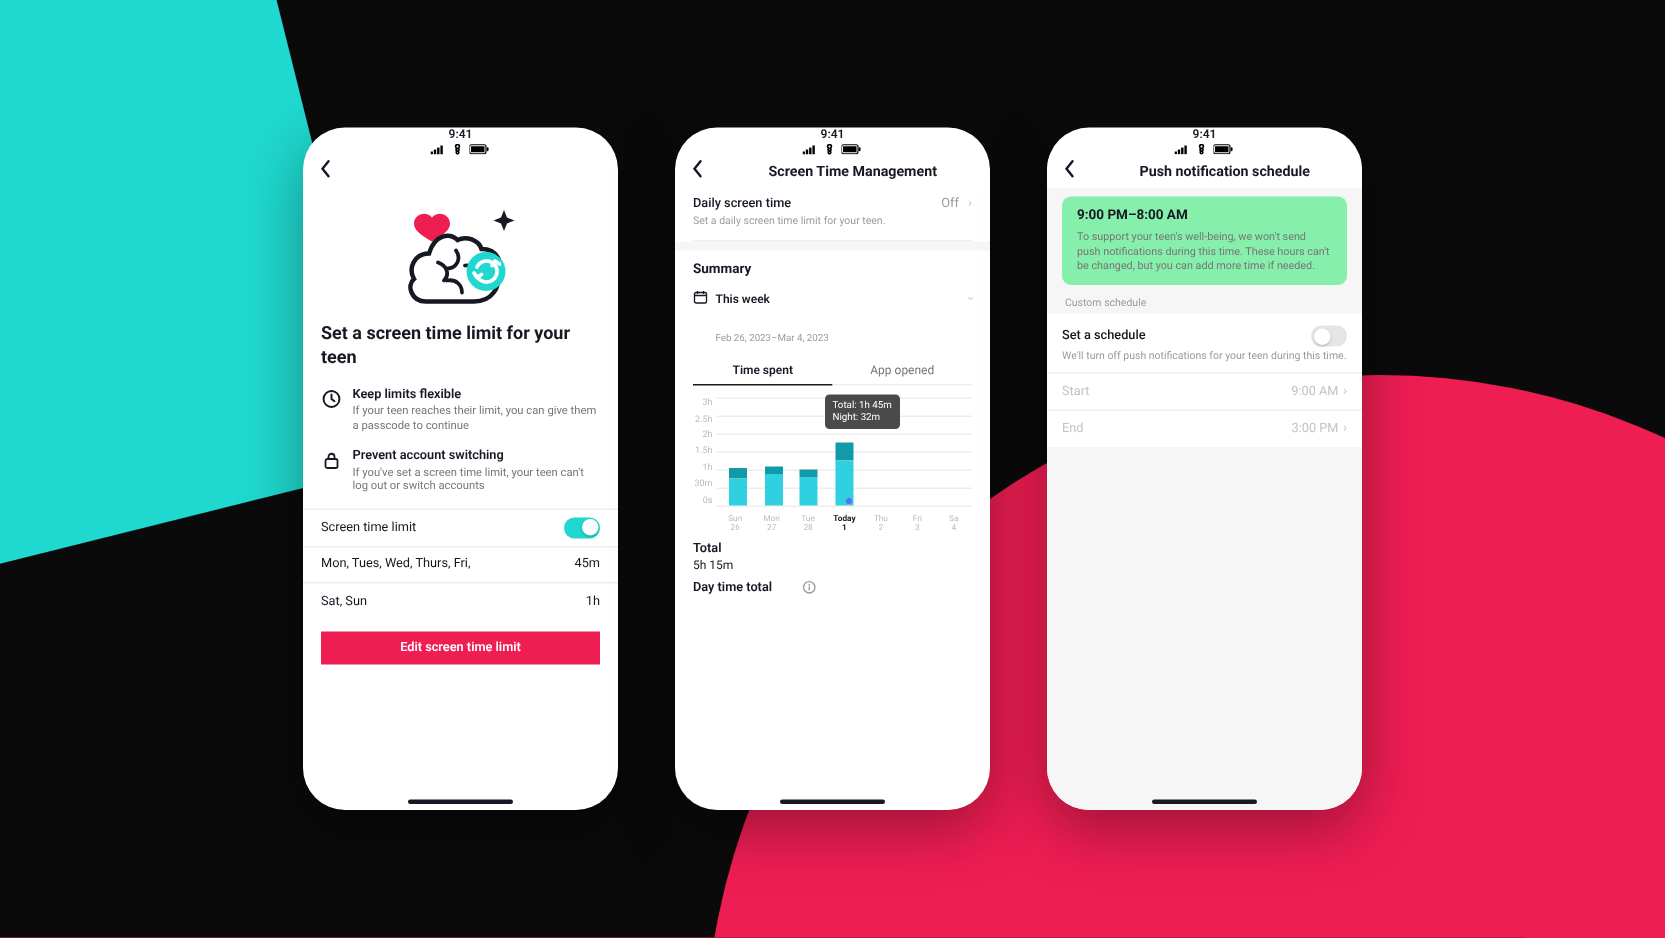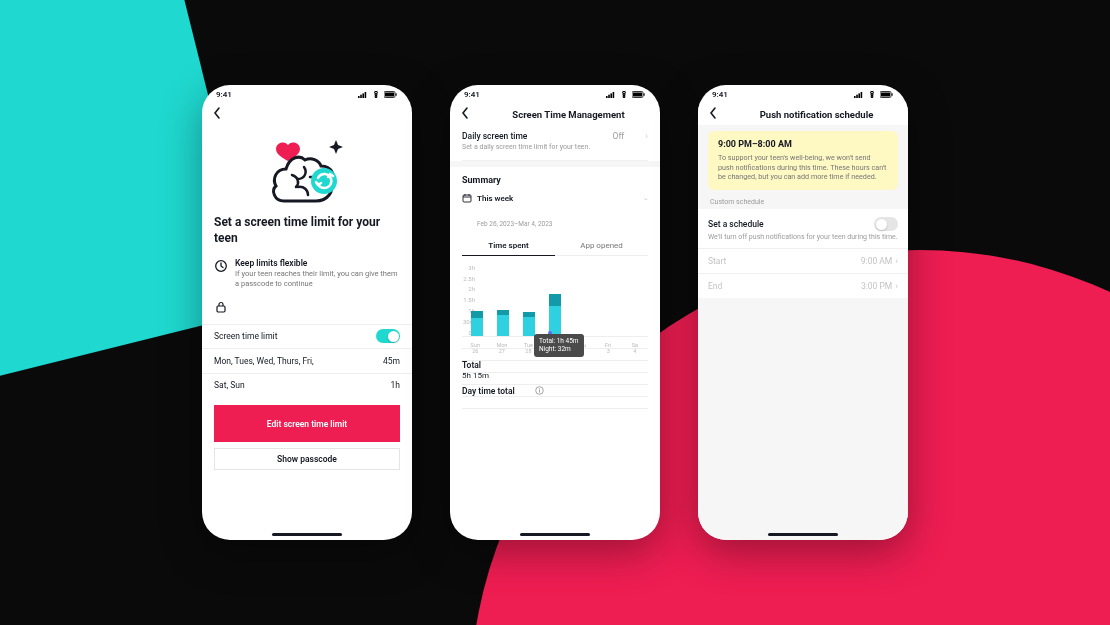--- a/index.html
+++ b/index.html
@@ -52,20 +52,21 @@
     color: #161823;
   }
   .status-bar {
     height: 18px;
     display: flex;
     align-items: center;
     justify-content: space-between;
     padding: 0 14px;
     font-size: 8px;
     font-weight: 600;
+    flex-direction: column;
   }
   .status-right { display: flex; gap: 3px; align-items: center; }
   .signal-icon, .wifi-icon, .battery-icon { display: inline-block; }
   .signal-icon svg, .wifi-icon svg, .battery-icon svg { display:block; }
   .nav-header {
     display: flex;
     align-items: center;
     justify-content: center;
     position: relative;
     height: 22px;
@@ -132,52 +133,52 @@
   .toggle::after {
     content:""; position:absolute; right:1.5px; top:1.5px;
     width:11px; height:11px; border-radius:50%; background:#fff;
     box-shadow: 0 1px 2px rgba(0,0,0,.2);
   }
   .toggle.off { background: #e5e5e5; }
   .toggle.off::after { right: auto; left: 1.5px; }
 
   .btn-primary {
     background: #ee1d52; color: #fff; font-weight: 600;
-    height: 37px; display:flex; align-items:center; justify-content:center;
+    height: 22px; display:flex; align-items:center; justify-content:center;
     font-size: 8.5px; margin-top: 10px; cursor: pointer;
   }
   .btn-secondary {
     background: #fff; color: #161823; font-weight: 600;
     height: 22px; display:flex; align-items:center; justify-content:center;
     font-size: 8.5px; margin-top: 6px; border: 0.5px solid #e5e5e5; cursor: pointer;
   }
 
   
   .setting-row { padding: 6px 0 8px; border-bottom: 0.5px solid #f0f0f0; }
   .setting-main { display:flex; align-items:center; justify-content:space-between; }
   .setting-title { font-size: 8.5px; font-weight: 500; }
-  .setting-right { font-size: 8.5px; color: #9b9b9b; display:flex; align-items:center; gap:21px; }
+  .setting-right { font-size: 8.5px; color: #9b9b9b; display:flex; align-items:center; gap:6px; }
   .setting-sub { font-size: 7px; color: #9b9b9b; margin-top: 2px; line-height:1.25; }
 
   .section-title { font-weight:700; font-size:9px; margin-top: 8px; }
 
   .selector {
     display:flex; align-items:center; justify-content:space-between;
     margin-top: 6px; padding: 2px 0;
   }
   .selector-left { display:flex; align-items:center; gap:5px; }
   .selector-title { font-weight: 600; font-size: 8px; }
   .selector-sub { font-size: 6.5px; color:#9b9b9b; margin-top: 13px; padding-left: 15px; }
 
   .tabs { display:flex; margin-top: 8px; }
   .tab { flex:1; text-align:center; font-size:8px; padding: 5px 0; color:#767676; cursor:pointer; }
   .tab.active { color:#161823; font-weight:600; border-bottom: 1.5px solid #161823; }
   .tab:not(.active) { border-bottom: 0.5px solid #eee; }
 
-  .chart-wrap { position: relative; margin-top: 8px; height: 90px; display:flex;flex-direction:column; }
+  .chart-wrap { position: relative; margin-top: 8px; height: 90px; display:flex; }
   .y-axis { width: 16px; display:flex; flex-direction:column; justify-content:space-between; align-items:flex-end; font-size:6px; color:#bbb; padding-right:3px; height: 72px; }
   .bars-area { flex:1; position:relative; }
   .grid-line { position:absolute; left:0; right:0; border-top: 0.5px solid #eee; }
   .bars { position:absolute; left:0; right:0; bottom:18px; top:0; display:flex; align-items:flex-end; justify-content:space-around; padding: 0 2px; }
   .bar-col { flex:1; display:flex; flex-direction:column; align-items:center; gap:2px; }
   .bar { width: 12px; display:flex; flex-direction:column; justify-content:flex-end; }
   .bar-seg-night { background:#129aa8; }
   .bar-seg-day { background:#2fd0e0; }
   .x-labels { position:absolute; left:0; right:0; bottom:0; display:flex; justify-content:space-around; }
   .x-label { flex:1; text-align:center; font-size:5.5px; color:#bbb; line-height:1.1; }
@@ -190,21 +191,21 @@
   .chart-tooltip::after {
     content:""; position:absolute; bottom:-3px; left:50%; transform:translateX(-50%);
     border: 3px solid transparent; border-top-color:#4a4a4a;
   }
   .today-dot {
     width:4px; height:4px; border-radius:2px; background:#5e6df2;
     position:absolute; bottom:19px; left: 86px;
   }
   
   .card {
-    background:#fef9c3; border-radius:6px; padding:8px 10px; margin-top:6px;
+    background:#86efac; border-radius:6px; padding:8px 10px; margin-top:6px;
   }
   .p3 .content { background:#f6f6f6; padding:0; }
   .p3 .content-inner { padding: 0 10px; }
   .p3-header-title { font-weight:700; font-size:9px; }
   .small-caps { font-size:7px; color:#9b9b9b; margin: 8px 2px 3px; }
   .dim-row { display:flex; align-items:center; justify-content:space-between; padding: 7px 10px; color:#c3c3c3; font-size:8.5px; background:#fff; border-top:0.5px solid #f0f0f0; }
   .dim-row .right { display:flex; align-items:center; gap:3px; }
   .chev { font-size: 9px; color:#c9c9c9; }
 
 </style>
@@ -283,41 +284,44 @@
             <div class="bullet-text">If your teen reaches their limit, you can give them a passcode to continue</div>
           </div>
         </div>
         <div class="bullet">
           <span class="bullet-icon">
             <svg width="14" height="14">
                 <rect x="3" y="6" width="8" height="6" rx="1.2" stroke="#161823" stroke-width="1.2" fill="none"></rect>
                 <path d="M5 6 V4.5 a2 2 0 0 1 4 0 V6" stroke="#161823" stroke-width="1.2" fill="none"></path>
               </svg>
           </span>
+          <div>
+            <div class="bullet-title">Prevent account switching</div>
+            <div class="bullet-text">If you've set a screen time limit, your teen can't log out or switch accounts</div>
+          </div>
         </div>
       </div>
 
       <div class="hr"></div>
       <div class="row">
         <span>Screen time limit</span>
         <span class="toggle"></span>
       </div>
       <div class="hr"></div>
       <div class="row">
         <span>Mon, Tues, Wed, Thurs, Fri,</span>
         <span>45m</span>
       </div>
       <div class="hr"></div>
       <div class="row">
         <span>Sat, Sun</span>
         <span>1h</span>
       </div>
 
       <div class="btn-primary">Edit screen time limit</div>
-      <div class="btn-secondary">Show passcode</div>
     </div>
     <div class="home-indicator"></div>
   </div>
 
   <div class="phone">
     <div class="status-bar">
       <span>9:41</span>
       <span class="status-right">
         <span class="signal-icon">
             <svg width="10" height="7">

